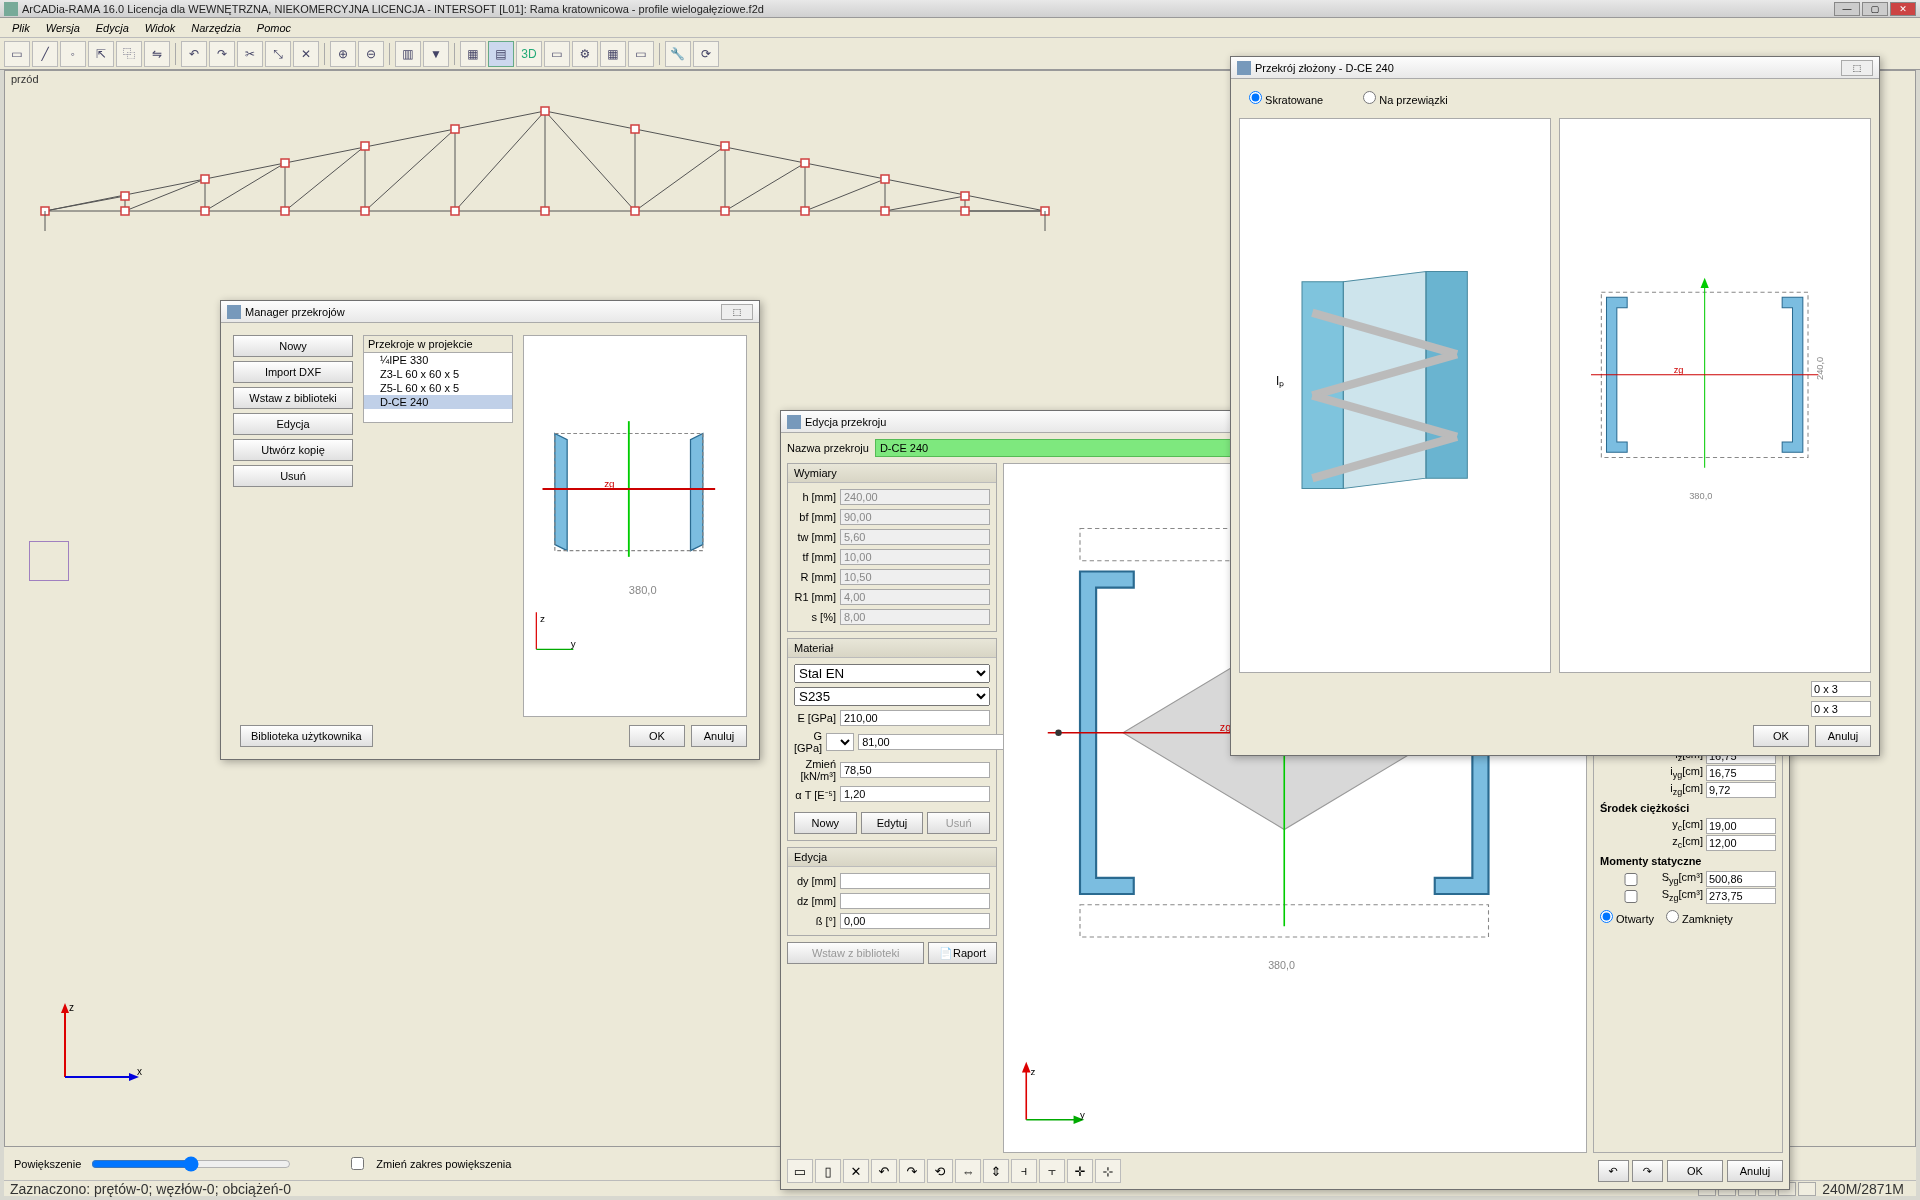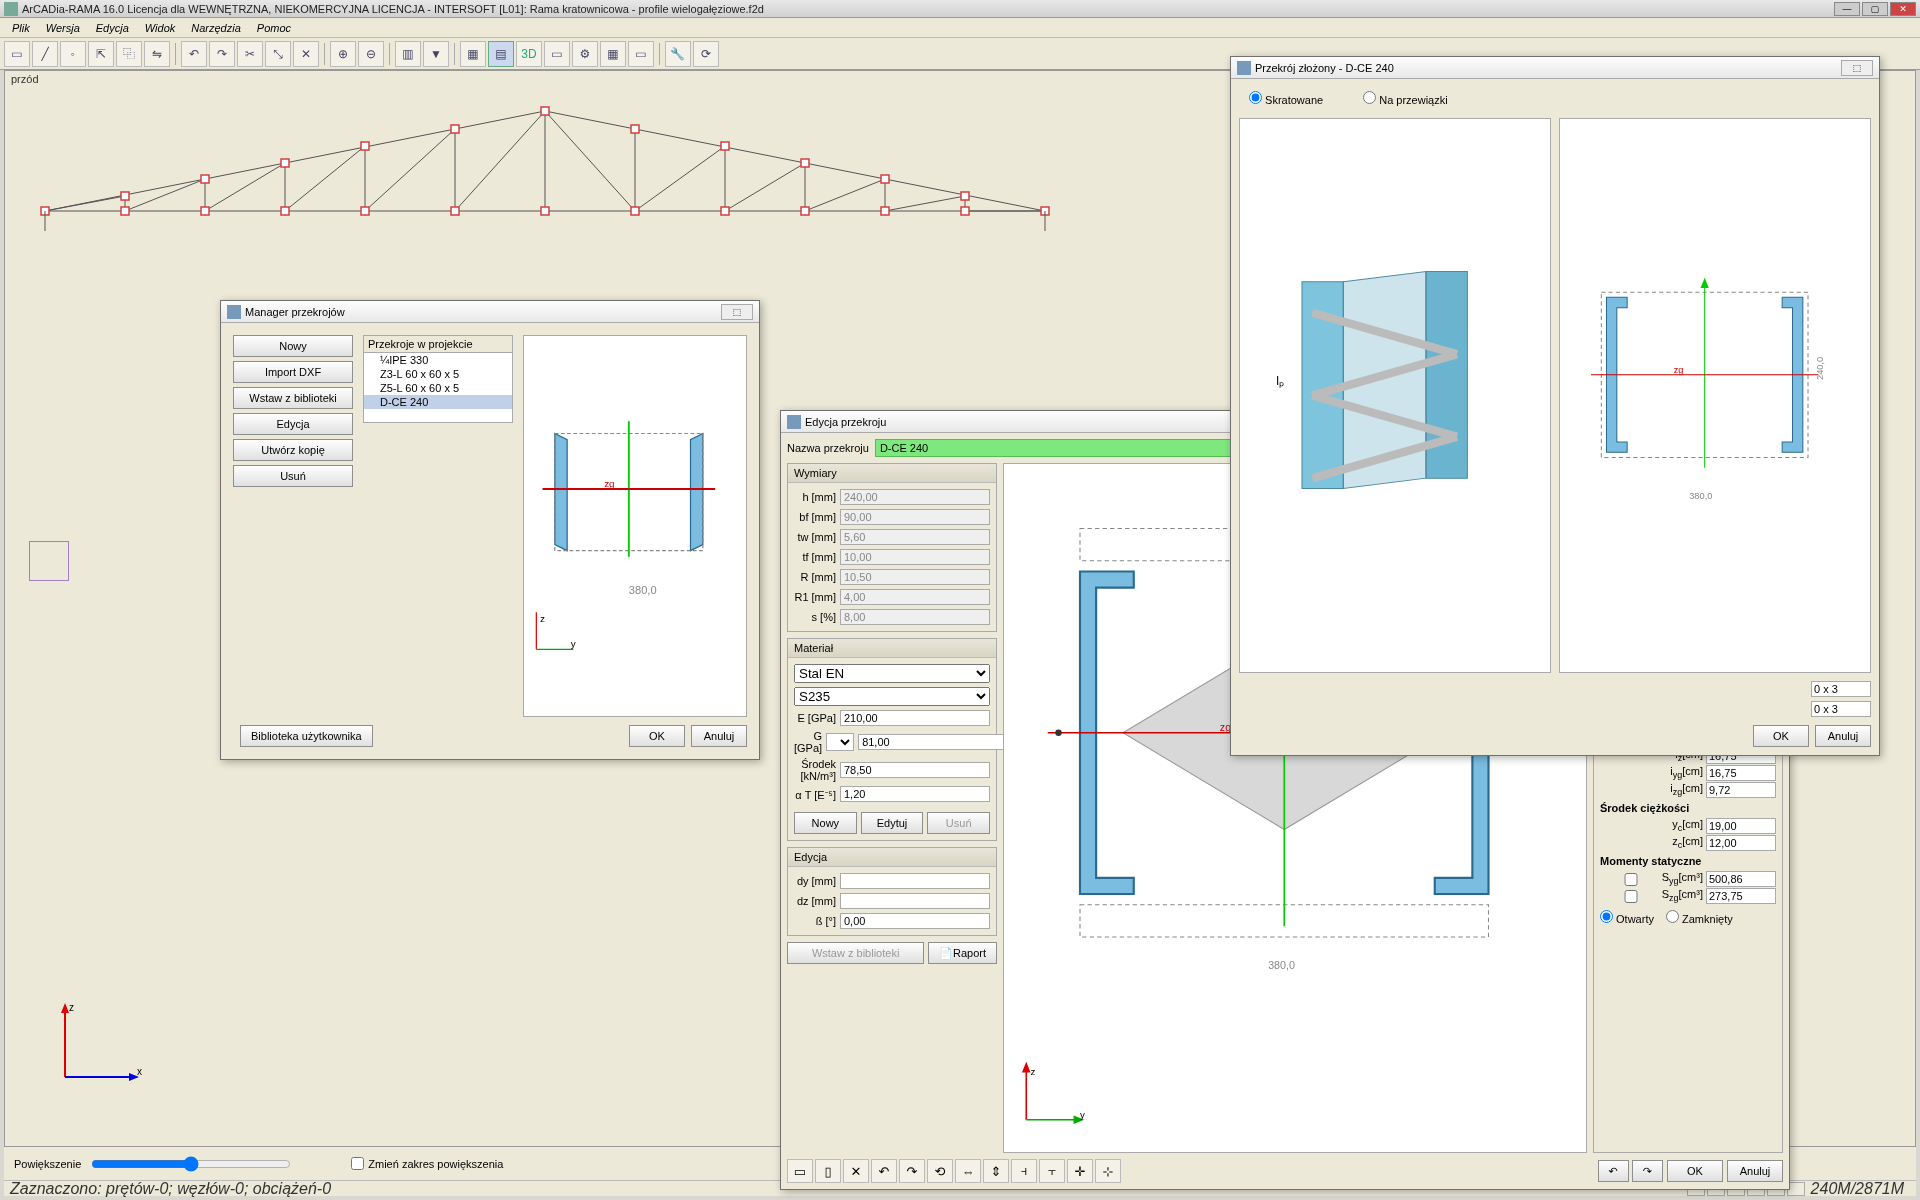--- a/index.html
+++ b/index.html
@@ -37,21 +37,21 @@
 .profile-small { position: absolute; top: 470px; left: 24px; width: 40px; height: 40px; border: 1px solid #a080c0; }
 
 
 .axis { position: absolute; bottom: 60px; left: 50px; }
 
 
 .bottombar { position: absolute; bottom: 20px; left: 4px; right: 4px; height: 34px; background: #ece9d8; border-top: 1px solid #999; display: flex; align-items: center; padding: 0 10px; gap: 10px; font-size: 11px; }
 .bottombar input[type=range] { flex: 0 0 200px; }
 
 
-.statusbar { position: absolute; bottom: 4px; left: 4px; right: 4px; height: 16px; background: #ece9d8; border-top: 1px solid #bbb; display: flex; align-items: center; padding: 0 6px; font-size: 16px; color: #333; font-style: italic; }
+.statusbar { position: absolute; bottom: 4px; left: 4px; right: 4px; height: 16px; background: #ece9d8; border-top: 1px solid #bbb; display: flex; align-items: center; padding: 0 6px; font-size: 14px; color: #333; }
 .statusbar .spacer { flex: 1; }
 .statusbar .right-icons { display: flex; gap: 2px; }
 .statusbar .right-icons div { width: 18px; height: 14px; border: 1px solid #aaa; background: #f0ede0; }
 .statusbar .mem { margin: 0 6px; }
 
 
 .dialog { position: absolute; background: #ece9d8; border: 1px solid #707070; box-shadow: 2px 2px 8px rgba(0,0,0,.3); }
 .dialog .dlg-title { height: 22px; background: linear-gradient(#fdfdfd,#e8e8e8); border-bottom: 1px solid #aaa; display: flex; align-items: center; padding: 0 6px; font-size: 11px; }
 .dialog .dlg-title .icon { width: 14px; height: 14px; background: #79b; margin-right: 4px; }
 .dialog .dlg-title .spacer { flex: 1; }
@@ -242,21 +242,21 @@
       <text x="14" y="14" font-size="10">z</text>
         <text x="82" y="78" font-size="10">x</text>
     </svg>
   </div>
 </div>
 
 <div class="bottombar">
   <span>Powiększenie</span>
   <input type="range" value="50" style="">
   <span style="width:40px"></span>
-  <label style="display:flex;align-items:center;gap:4px">
+  <label style="display:flex;align-items:center;gap:12px">
     <input type="checkbox" style="">
     <span>Zmień zakres powiększenia</span>
   </label>
 </div>
 
 <div class="statusbar">
   <span>Zaznaczono: prętów-0; węzłów-0; obciążeń-0</span>
   <span class="spacer"></span>
   <div class="right-icons">
     <div></div>
@@ -379,21 +379,21 @@
             <div class="frow">
                 <label>E [GPa]</label>
                 <input value="210,00" style="">
               </div>
             <div class="frow">
                 <label>G [GPa]</label>
                 <select style="width:28px"><option>▾</option></select>
                 <input value="81,00" style="">
               </div>
             <div class="frow">
-                <label>Środek [kN/m³]</label>
+                <label>Zmień [kN/m³]</label>
                 <input value="78,50" style="">
               </div>
             <div class="frow">
                 <label>α T [E⁻⁵]</label>
                 <input value="1,20" style="">
               </div>
             <div style="display:flex;gap:4px;margin-top:6px">
               <button class="btn" style="flex:1">Nowy</button>
               <button class="btn" style="flex:1">Edytuj</button>
               <button class="btn disabled" style="flex:1">Usuń</button>

